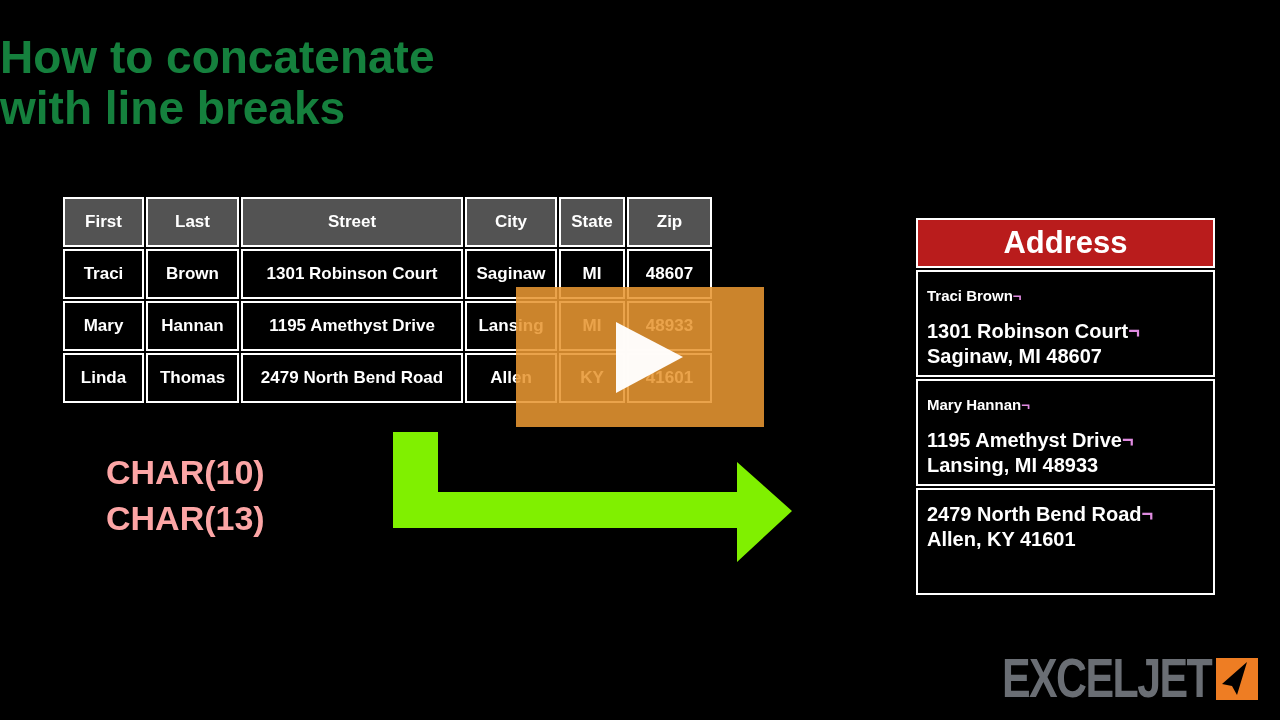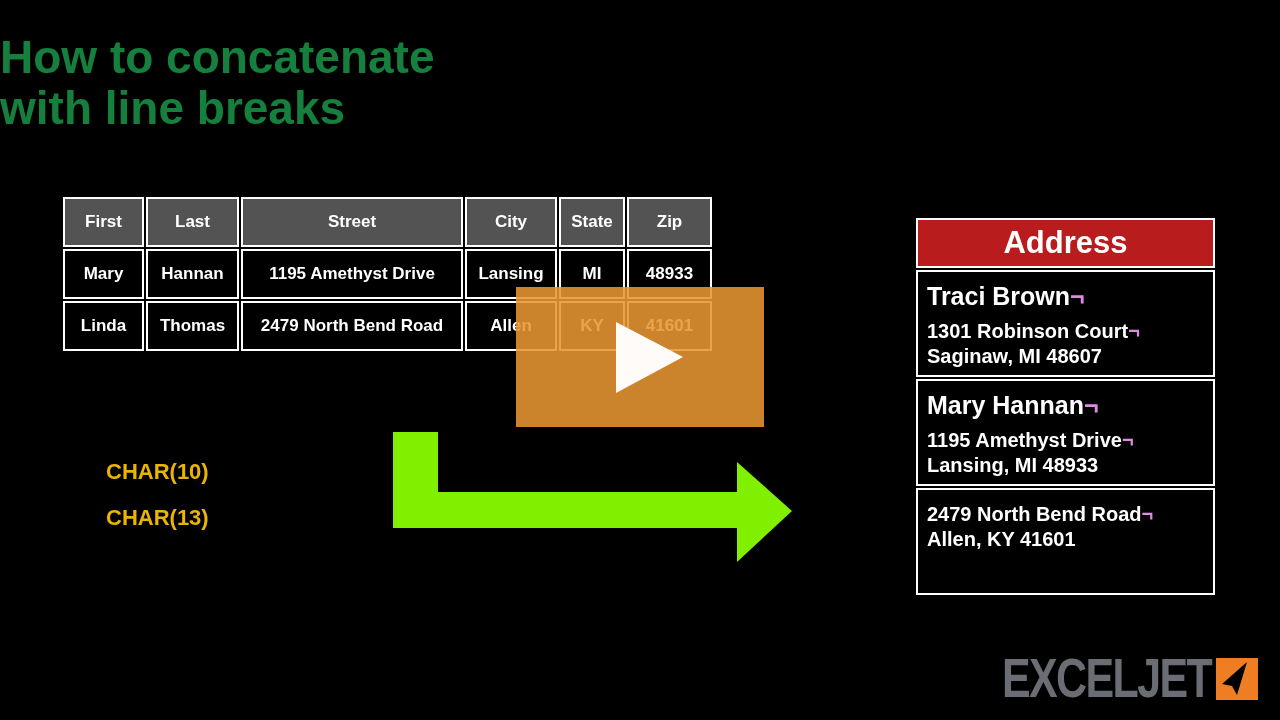--- a/index.html
+++ b/index.html
@@ -24,36 +24,36 @@
   .src-table th{background:#535353;}
   .src-table td{background:#000;}
   
   .play-overlay{
     position:absolute;left:516px;top:287px;width:248px;height:140px;
     background:rgba(231,150,50,0.88);cursor:pointer;
   }
   .play-overlay svg{display:block;width:248px;height:140px;}
   
   .formula{
-    position:absolute;left:106px;top:449px;color:#eab308;
-    font-size:22px;font-weight:bold;line-height:46px;text-align:center;
+    position:absolute;left:106px;top:449px;color:#fca5a5;
+    font-size:34px;font-weight:bold;line-height:46px;text-align:center;
   }
   
   .flow-arrow{position:absolute;left:390px;top:430px;width:410px;height:140px;}
   
   .addr-panel{position:absolute;left:916px;top:218px;width:299px;}
   .addr-header{
     box-sizing:border-box;height:50px;border:2px solid #fff;background:#b91c1c;
     color:#fff;font-size:31px;font-weight:bold;text-align:center;line-height:46px;
   }
   .addr-cell{
     box-sizing:border-box;height:107px;border:2px solid #fff;background:#000;
     margin-top:2px;padding:12px 8px 0 9px;color:#fff;font-weight:bold;
   }
-  .addr-name{font-size:25px;line-height:24px;margin-bottom:11px;white-space:nowrap;}
+  .addr-name{font-size:15px;line-height:24px;margin-bottom:11px;white-space:nowrap;}
   .addr-lines{font-size:20px;line-height:25px;white-space:nowrap;}
   .nl{color:#df8be0;font-weight:bold;}
   
   .logo-text{
     position:absolute;left:1002px;top:652px;color:#6a6e74;
     font-size:55px;font-weight:bold;letter-spacing:-2px;line-height:52px;
     transform:scaleX(0.78);transform-origin:left top;white-space:nowrap;
   }
   .logo-mark{position:absolute;left:1216px;top:658px;width:42px;height:42px;background:#ee7d23;}
   .logo-mark svg{display:block;width:42px;height:42px;}
@@ -78,20 +78,28 @@
         <col style="width:85px">
     </colgroup>
     <tbody>
         <tr>
       <th>First</th>
       <th>Last</th>
       <th>Street</th>
       <th>City</th>
       <th>State</th>
       <th>Zip</th>
+    </tr>
+    <tr>
+      <td>Traci</td>
+      <td>Brown</td>
+      <td>1301 Robinson Court</td>
+      <td>Saginaw</td>
+      <td>MI</td>
+      <td>48607</td>
     </tr>
     <tr>
       <td>Mary</td>
       <td>Hannan</td>
       <td>1195 Amethyst Drive</td>
       <td>Lansing</td>
       <td>MI</td>
       <td>48933</td>
     </tr>
     <tr>

